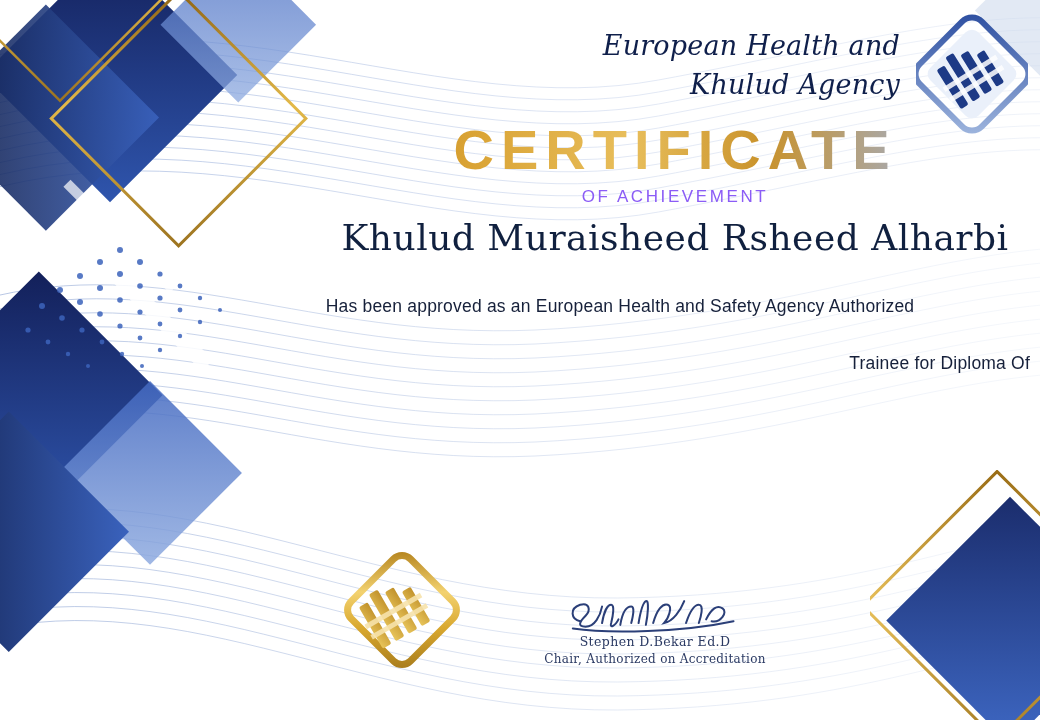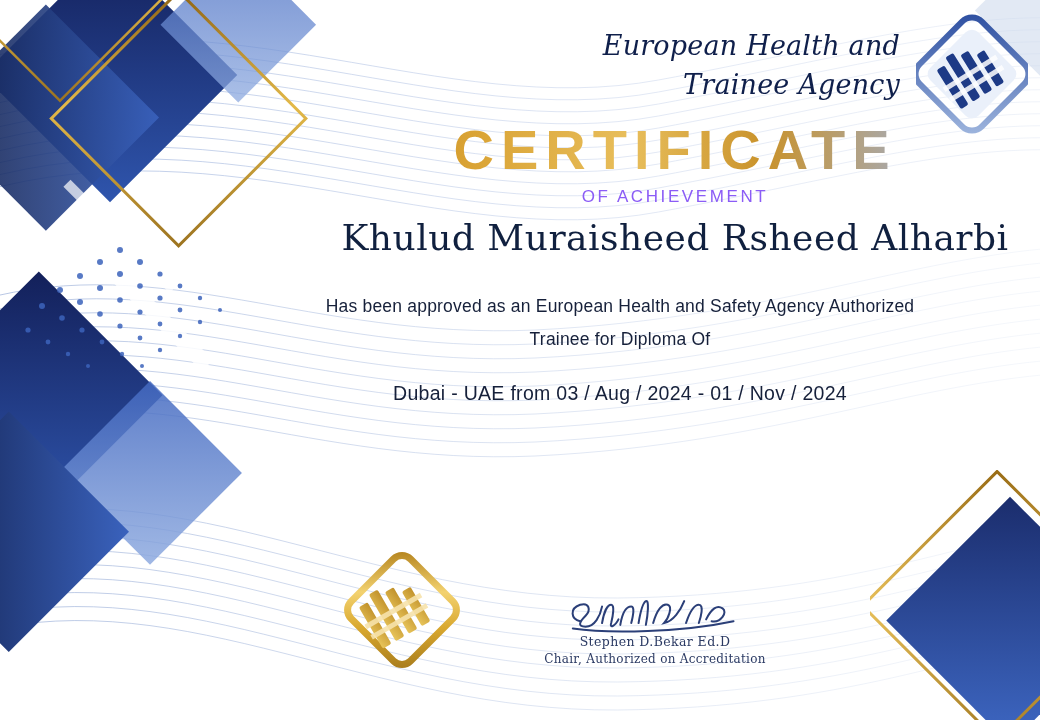--- a/index.html
+++ b/index.html
@@ -103,21 +103,21 @@
     right: 40px;
     top: 296px;
     text-align: center;
     color: #1a2236;
   }
   .line-1, .line-2 {
     font-size: 17.5px;
     letter-spacing: .2px;
     color: #16203a;
   }
-  .line-2 { margin-top: 12px; }
+  .line-2 { margin-top: 36px; text-align: right; }
   .program {
     margin-top: 30px;
     font-size: 25px;
     font-weight: 600;
     color: #0d1526;
     letter-spacing: .2px;
   }
   .location {
     margin-top: 32px;
     font-size: 19.5px;
@@ -340,21 +340,21 @@
   <div class="accent" style="right:-40px; top:-40px; width:150px; height:150px;">
     <svg viewBox="0 0 150 150" width="150" height="150" xmlns="http://www.w3.org/2000/svg">
       <g transform="rotate(45 75 40)" opacity="0.5">
         <rect x="40" y="-20" width="110" height="110" fill="#c6d3ea"></rect>
       </g>
     </svg>
   </div>
 
   <div class="org-name">
     <div>European Health and</div>
-    <div>Trainee Agency</div>
+    <div>Khulud Agency</div>
   </div>
 
   <div class="emblem-tr">
     <svg viewBox="0 0 112 128" width="112" height="128" xmlns="http://www.w3.org/2000/svg">
       <defs>
         <linearGradient id="em1" x1="0" y1="0" x2="1" y2="1">
           <stop offset="0%" stop-color="#2c4ea0"></stop>
           <stop offset="100%" stop-color="#9fb6de"></stop>
         </linearGradient>
       </defs>
@@ -377,21 +377,20 @@
 
   <div class="title-wrap">
     <div class="cert-title">CERTIFICATE</div>
     <div class="cert-sub">OF ACHIEVEMENT</div>
     <div class="recipient">Khulud Muraisheed Rsheed Alharbi</div>
   </div>
 
   <div class="body-wrap">
     <div class="line-1">Has been approved as an European Health and Safety Agency Authorized</div>
     <div class="line-2">Trainee for Diploma Of</div>
-    <div class="location">Dubai - UAE from 03 / Aug / 2024 - 01 / Nov / 2024</div>
   </div>
 
   <div class="emblem-bottom">
     <svg viewBox="0 0 132 118" width="132" height="118" xmlns="http://www.w3.org/2000/svg">
       <defs>
         <linearGradient id="gm1" x1="0" y1="0" x2="1" y2="1">
           <stop offset="0%" stop-color="#b5841e"></stop>
           <stop offset="35%" stop-color="#f3d270"></stop>
           <stop offset="65%" stop-color="#d9a82f"></stop>
           <stop offset="100%" stop-color="#a87c1c"></stop>

